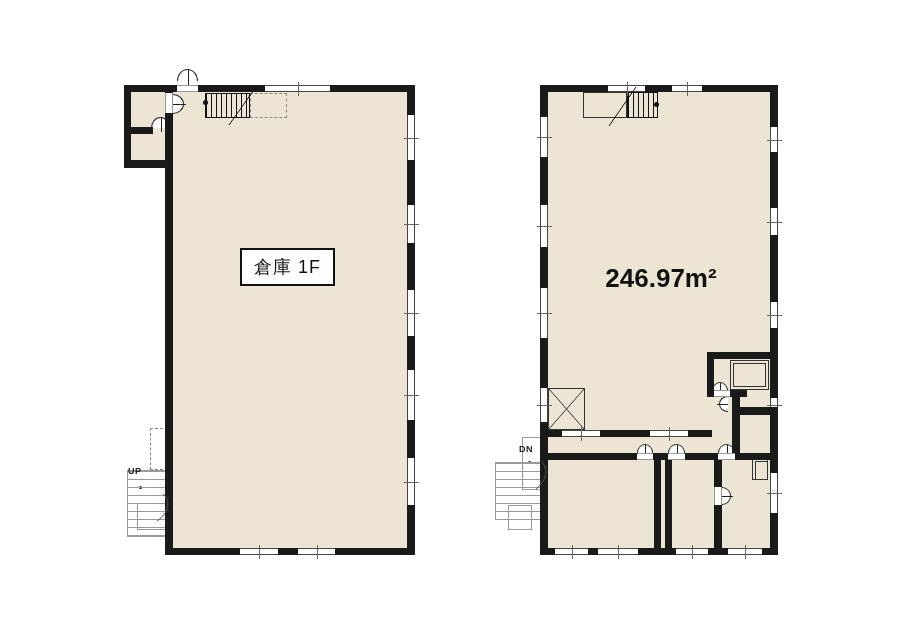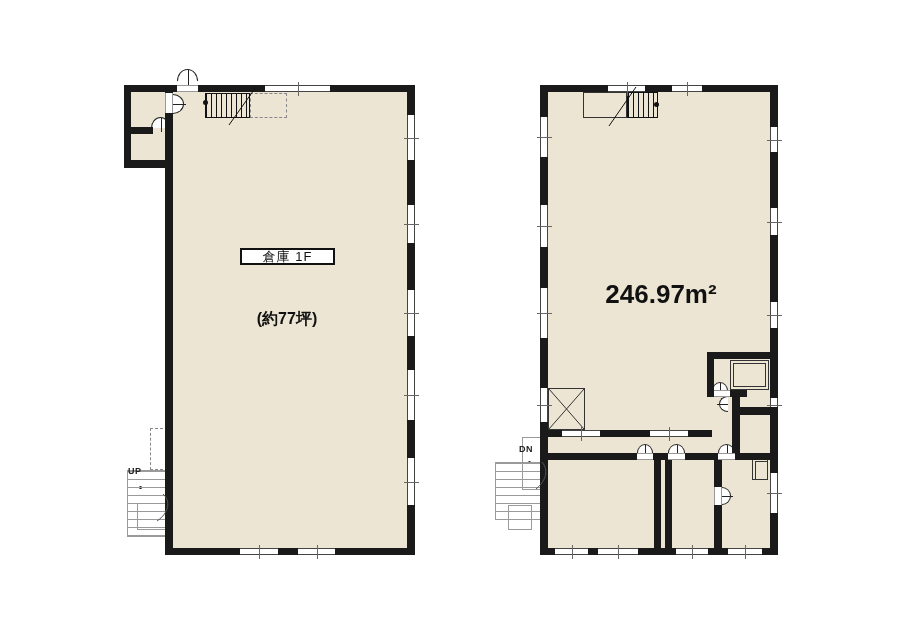--- a/index.html
+++ b/index.html
@@ -25,22 +25,22 @@
   .door.l::after{content:'';position:absolute;top:50%;right:0;width:calc(100% + 3px);height:1px;background:#222;}
   .hatch{position:absolute;border:1px solid #111;background:repeating-linear-gradient(90deg,#111 0 1px,transparent 1px 5px);}
   .dotted{position:absolute;border:1px dashed #888;}
   .thin{position:absolute;border:1px solid #333;}
   .gtread{position:absolute;border:1px solid var(--stair_gray,#9A9A9A);background:repeating-linear-gradient(180deg,var(--stair_gray,#9A9A9A) 0 1px,transparent 1px 8px);}
   .gbox{position:absolute;border:1px solid var(--stair_gray,#9A9A9A);background:#fff;}
   .gland{position:absolute;border:1px solid var(--stair_gray,#9A9A9A);}
   .dotm{position:absolute;background:#111;border-radius:50%;}
   .stairlabel{position:absolute;font-size:9px;font-weight:700;color:#222;letter-spacing:.5px;}
   .namebox{
-    position:absolute;width:95px;height:17px;background:#fff;border:2px solid #111;
-    display:flex;align-items:center;justify-content:center;font-size:13px;color:#111;letter-spacing:1px;
+    position:absolute;width:95px;height:38px;background:#fff;border:2px solid #111;
+    display:flex;align-items:center;justify-content:center;font-size:18px;color:#111;letter-spacing:1px;
   }
   .aream2{position:absolute;width:180px;text-align:center;font-size:26px;font-weight:700;color:#111;letter-spacing:0;}
   .areatsubo{position:absolute;width:180px;text-align:center;font-size:16px;font-weight:700;color:#111;}
   svg.overlay{position:absolute;left:0;top:0;pointer-events:none;}
 </style>
 </head>
 <body>
 
 <div id="stage">
     <i class="fill" style="left: 548px; top: 92px; width: 222px; height: 456px; display: block; position: absolute;"></i>
@@ -157,24 +157,23 @@
     <i class="w" style="left: 124px; top: 85px; width: 7px; height: 83px; display: block; position: absolute;"></i>
     <i class="w" style="left: 165px; top: 113px; width: 8px; height: 442px; display: block; position: absolute;"></i>
     <i class="w" style="left: 165px; top: 85px; width: 8px; height: 8px; display: block; position: absolute;"></i>
     <i class="w" style="left: 330px; top: 85px; width: 85px; height: 7px; display: block; position: absolute;"></i>
     <i class="w" style="left: 198px; top: 85px; width: 67px; height: 7px; display: block; position: absolute;"></i>
     <i class="w" style="left: 124px; top: 85px; width: 53px; height: 7px; display: block; position: absolute;"></i>
 
   <div class="namebox" style="left:240px;top:248px;">
     <span>倉庫 1F</span>
   </div>
-  <div class="areatsubo" style="left:197px;top:309px;">(約77坪)</div>
   <div class="stairlabel" style="left:128px;top:466px;">UP</div>
 
-  <div class="aream2" style="left:571px;top:279px;">246.97m²</div>
+  <div class="aream2" style="left:571px;top:263px;">246.97m²</div>
   <div class="stairlabel" style="left:519px;top:444px;">DN</div>
 
   <svg class="overlay" width="900" height="637">
 
     <line x1="256" y1="87" x2="229" y2="125" stroke="#111" stroke-width="1"></line>
     <line x1="636" y1="87" x2="609" y2="126" stroke="#111" stroke-width="1"></line>
 
     <line x1="549" y1="389" x2="584" y2="429" stroke="#333" stroke-width="1"></line>
     <line x1="584" y1="389" x2="549" y2="429" stroke="#333" stroke-width="1"></line>
 

